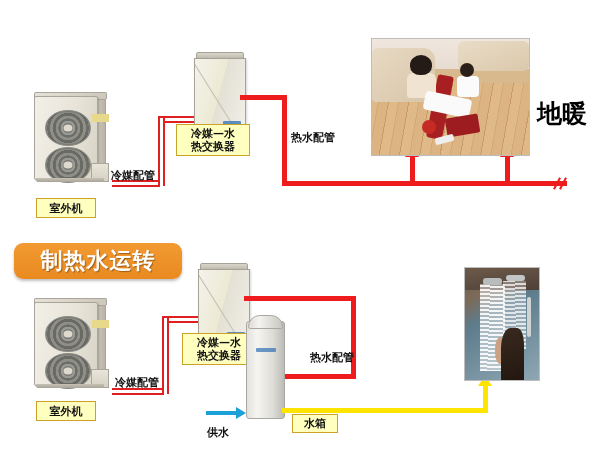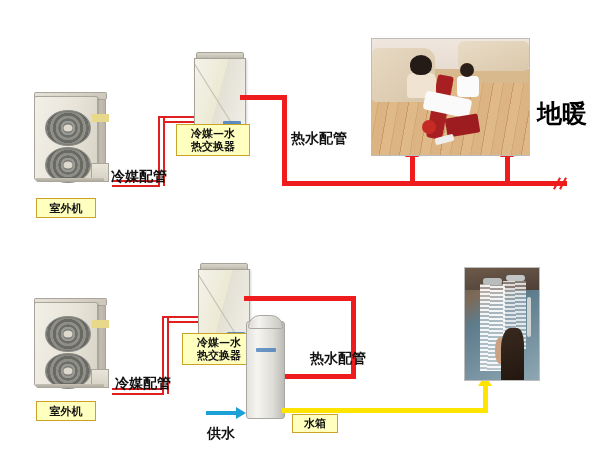--- a/index.html
+++ b/index.html
@@ -47,21 +47,21 @@
     flex-direction:column;
     font-weight:bold;
     box-sizing:border-box;
     padding:1px 3px;
   }
 
   
   .plain{
     position:absolute;
     color:#111;
-    font-size:14px;
+    font-size:11px;
     white-space:nowrap;
     font-weight:bold;
   }
   .bigtext{
     position:absolute;
     color:#000;
     font-size:25px;
     font-weight:bold;
     white-space:nowrap;
   }
@@ -291,20 +291,21 @@
     <div class="mom-legs"></div>
     <div class="kid-body"></div>
     <div class="kid-head"></div>
     <div class="cloth2"></div>
     <div class="ball"></div>
     <div class="remote"></div>
   </div>
 
   <div class="bigtext" style="left:537px;top:97px;">地暖</div>
 
+  <div class="badge badge-orange">制热水运转</div>
 
   <div class="outdoor" style="left:28px;top:296px;width:84px;height:96px;">
     <div class="od-top"></div>
     <div class="od-side"></div>
     <div class="od-body">
       <div class="fan f1"></div>
       <div class="fan f2"></div>
       <div class="od-logo"></div>
       <div class="od-vent"></div>
     </div>

